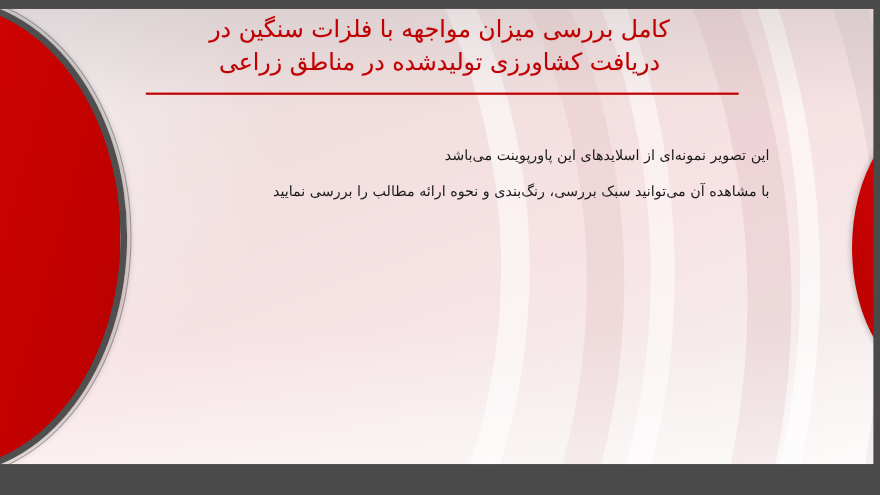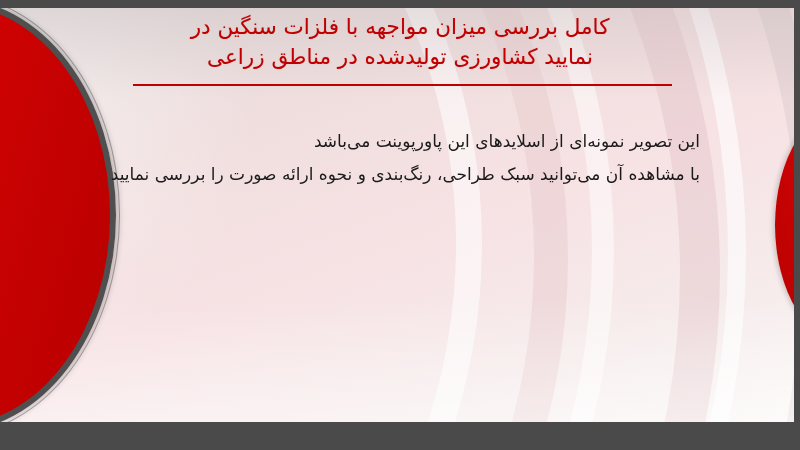--- a/index.html
+++ b/index.html
@@ -113,21 +113,21 @@
 
   .body-block{
     position:absolute;
     right:110px; top:117px;
     width:610px;
     text-align:right;
     z-index:30;
   }
   .body-line{
     color:#1a1a1a;
-    font-size:17px;
+    font-size:13px;
     line-height:33px;
     font-weight:400;
     white-space:nowrap;
   }
 </style>
 </head>
 <body>
 
 <div id="slide">
 
@@ -150,27 +150,27 @@
 
     <div class="bg-sheen"></div>
     <div class="bg-vign"></div>
 
     <div class="left-shape"></div>
     <div class="left-edge"></div>
     <div class="right-shape"></div>
 
     <div class="title-block">
       <div class="title-line">کامل بررسی میزان مواجهه با فلزات سنگین در</div>
-      <div class="title-line">نمایید کشاورزی تولیدشده در مناطق زراعی</div>
+      <div class="title-line">دریافت کشاورزی تولیدشده در مناطق زراعی</div>
     </div>
     <div class="title-rule"></div>
 
     <div class="body-block">
       <div class="body-line">این تصویر نمونه‌ای از اسلایدهای این پاورپوینت می‌باشد</div>
-      <div class="body-line">با مشاهده آن می‌توانید سبک طراحی، رنگ‌بندی و نحوه ارائه صورت را بررسی نمایید</div>
+      <div class="body-line">با مشاهده آن می‌توانید سبک بررسی، رنگ‌بندی و نحوه ارائه مطالب را بررسی نمایید</div>
     </div>
 
   </div>
 
   <div class="frame-top"></div>
   <div class="frame-bottom"></div>
   <div class="frame-right"></div>
 
 </div>
 

